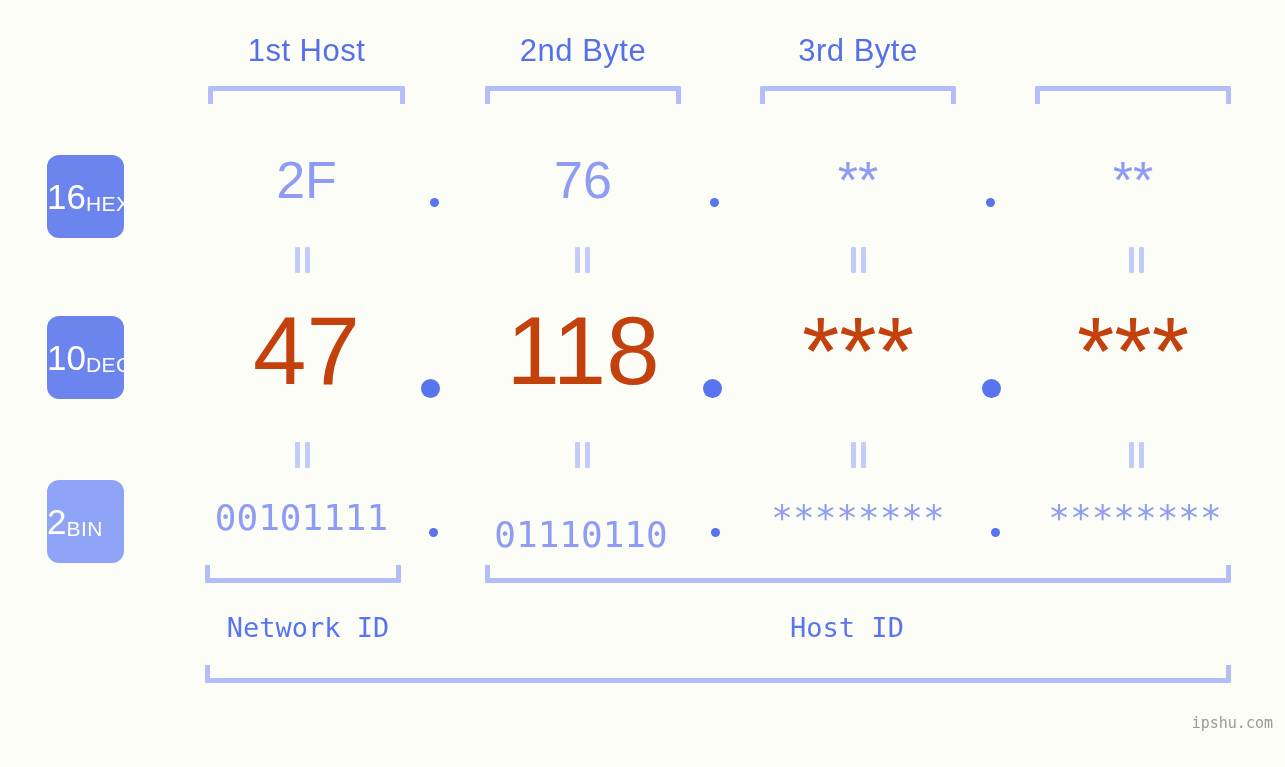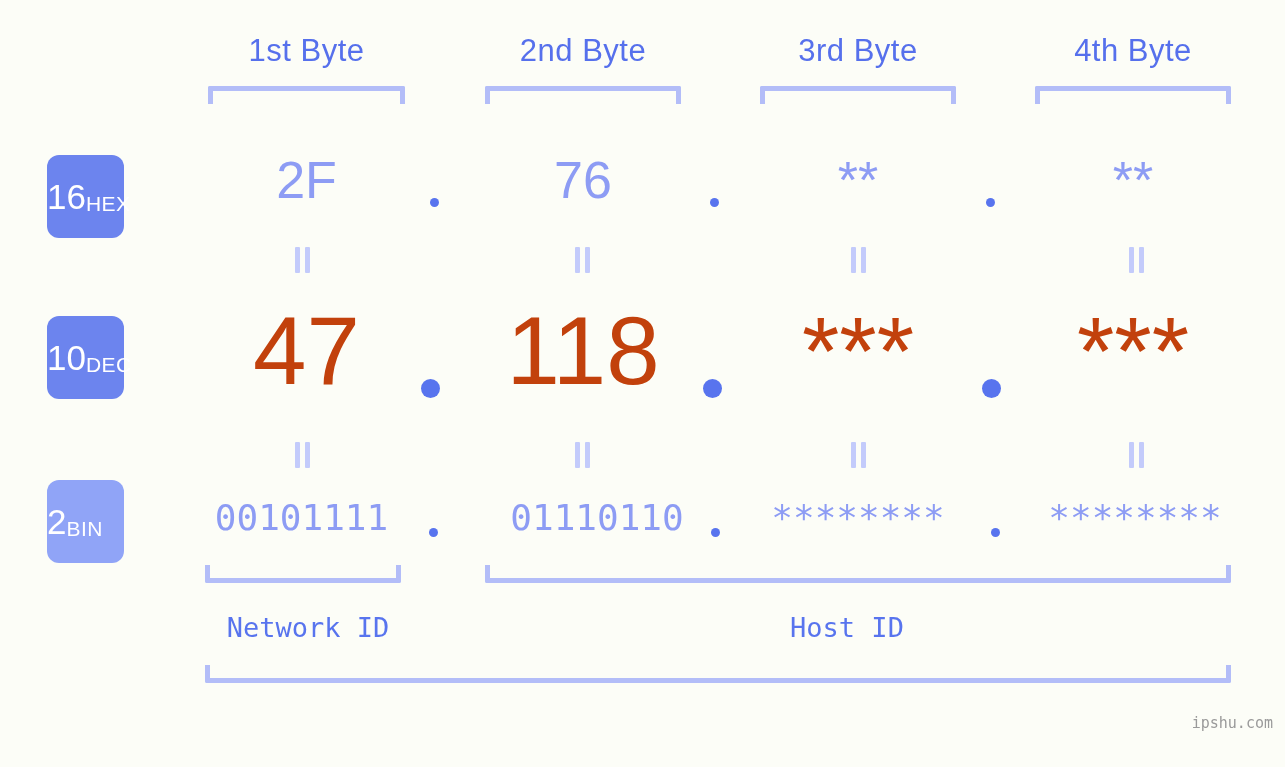--- a/index.html
+++ b/index.html
@@ -166,24 +166,23 @@
     font-size: 15px;
     color: #9a9a9a;
     letter-spacing: 0px;
   }
 </style>
 </head>
 <body>
 
 <div class="stage">
 
-  <div class="byte-label" style="left:208px; width:197px;">1st Byte</div>
+  <div class="byte-label" style="left:208px; width:197px;">1st Host</div>
   <div class="byte-label" style="left:485px; width:196px;">2nd Byte</div>
   <div class="byte-label" style="left:760px; width:196px;">3rd Byte</div>
-  <div class="byte-label" style="left:1035px; width:196px;">4th Byte</div>
 
   <div class="bracket-top" style="left:208px; width:197px;"></div>
   <div class="bracket-top" style="left:485px; width:196px;"></div>
   <div class="bracket-top" style="left:760px; width:196px;"></div>
   <div class="bracket-top" style="left:1035px; width:196px;"></div>
 
   <div class="badge" style="top:155px; background:#6c84ee;">
     <span class="num">16</span>
     <span class="abbr">HEX</span>
   </div>
@@ -244,21 +243,21 @@
       <i></i>
       <i></i>
     </div>
 
   <div class="badge" style="top:480px; background:#90a4f7;">
     <span class="num">2</span>
     <span class="abbr">BIN</span>
   </div>
   <div class="row-bin">
     <div class="cell" style="left:203px; width:197px;">00101111</div>
-    <div class="cell" style="left:499px; width:196px;">01110110</div>
+    <div class="cell" style="left:483px; width:196px;margin-top:17px;">01110110</div>
     <div class="cell" style="left:760px; width:196px;">********</div>
     <div class="cell" style="left:1037px; width:196px;">********</div>
     <div class="dot bin" style="left:429px;"></div>
     <div class="dot bin" style="left:711px;"></div>
     <div class="dot bin" style="left:991px;"></div>
   </div>
 
   <div class="bracket-bottom" style="left:205px; width:196px; top:565px;"></div>
   <div class="bracket-bottom" style="left:485px; width:746px; top:565px;"></div>
 

